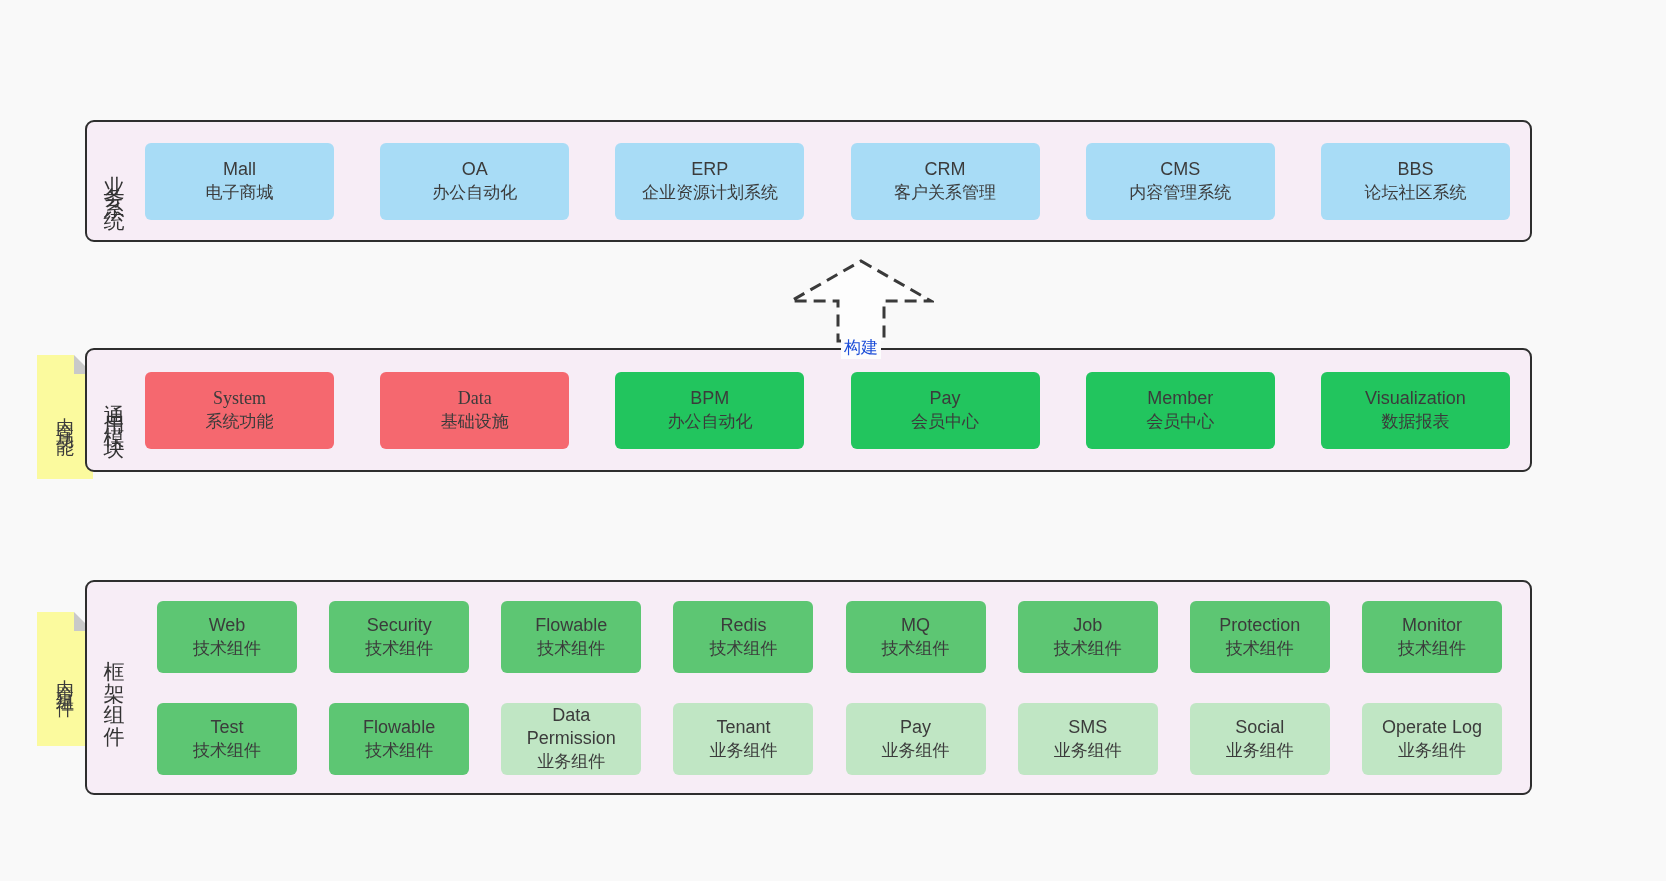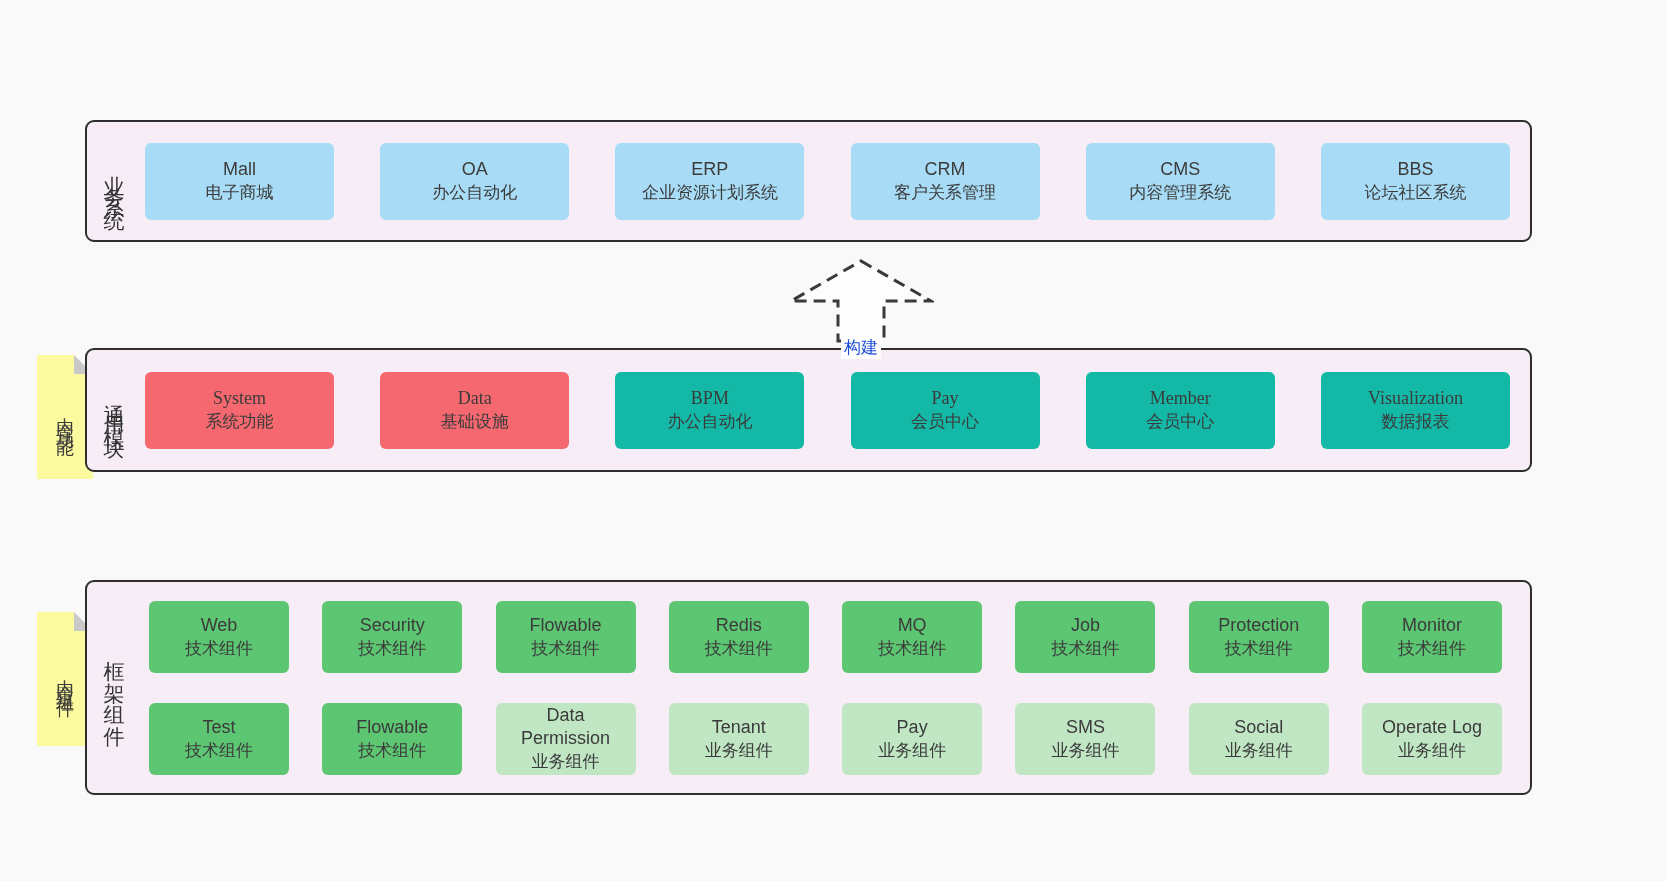--- a/index.html
+++ b/index.html
@@ -25,36 +25,36 @@
   .band-framework .band-label { letter-spacing:22px; }
 
   .boxes-row {
     flex:1; margin-left:58px; padding-right:20px;
     display:flex; justify-content:space-between; align-items:center;
   }
   .rows-col {
     flex:1; margin-left:58px; padding-right:28px;
     display:flex; flex-direction:column; gap:30px;
   }
-  .rows-col .boxes-row { flex:none; margin-left:4px; padding-right:0; }
+  .rows-col .boxes-row { flex:none; margin-left:12px; padding-right:0; }
 
   
   .box {
     border-radius:6px; display:flex; flex-direction:column;
     align-items:center; justify-content:center; text-align:center;
     line-height:24px;
   }
   .box .en { font-size:18px; white-space:pre-line; line-height:24px; }
   .box .zh { font-size:17px; line-height:24px; }
   .box-lg { width:189px; height:77px; }
   .box-sm { width:140px; height:72px; line-height:23px; }
   .box-sm .en, .box-sm .zh { line-height:23px; }
   .blue       { background:#a8dcf6; }
   .red        { background:#f5686f;font-family:Liberation Serif, serif; }
-  .pink       { background:#14b8a6;font-family:Liberation Serif, serif; }
+  .pink       { background:#22c55e; }
   .green      { background:#5dc673; }
   .lightgreen { background:#c0e6c4; }
 
   
   .note {
     position:absolute; left:37px; width:56px; background:#fbfa9e; z-index:1;
     display:flex; align-items:center; justify-content:center;
   }
   .note-modules   { top:355px; height:124px; }
   .note-framework { top:612px; height:134px; }

